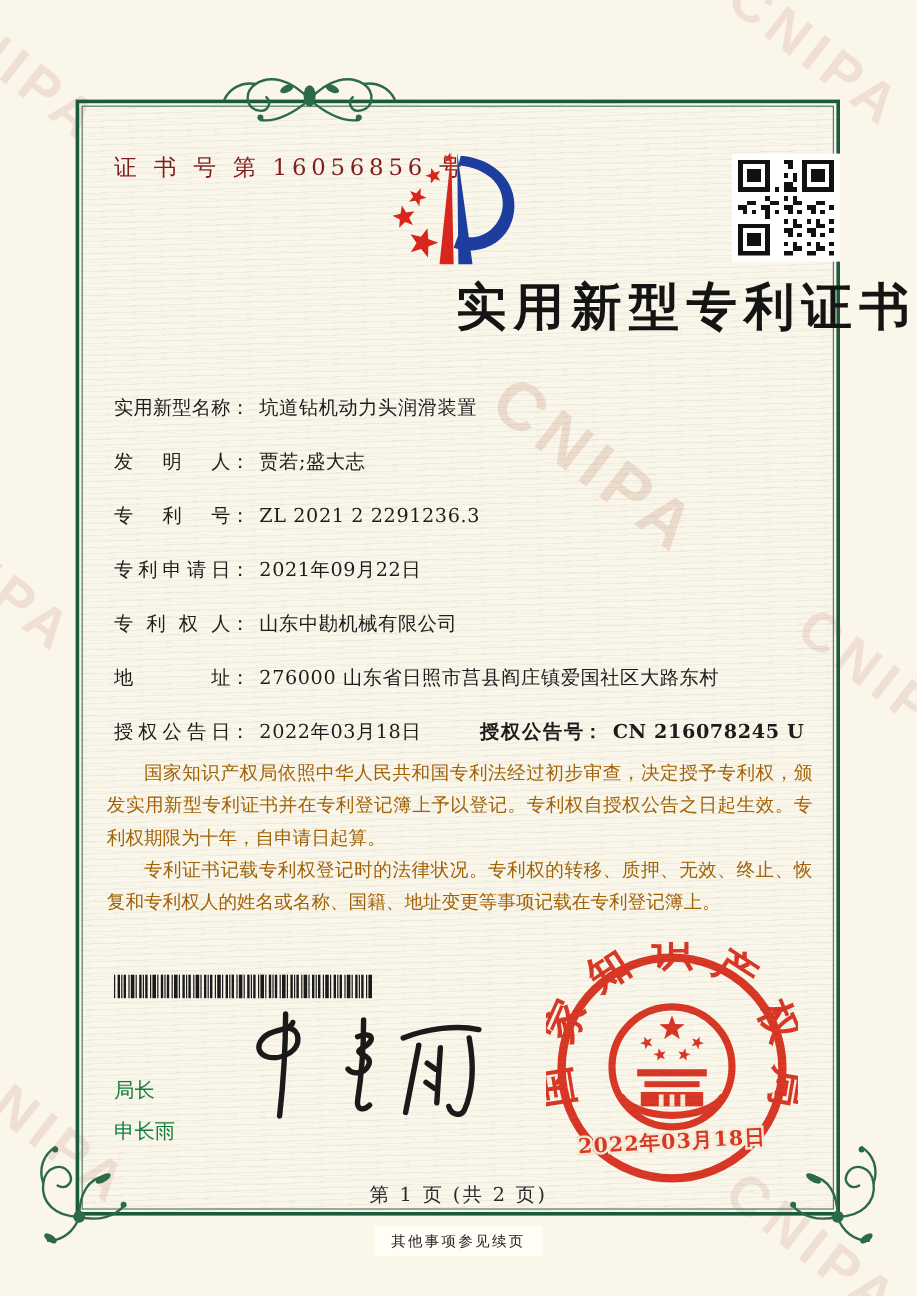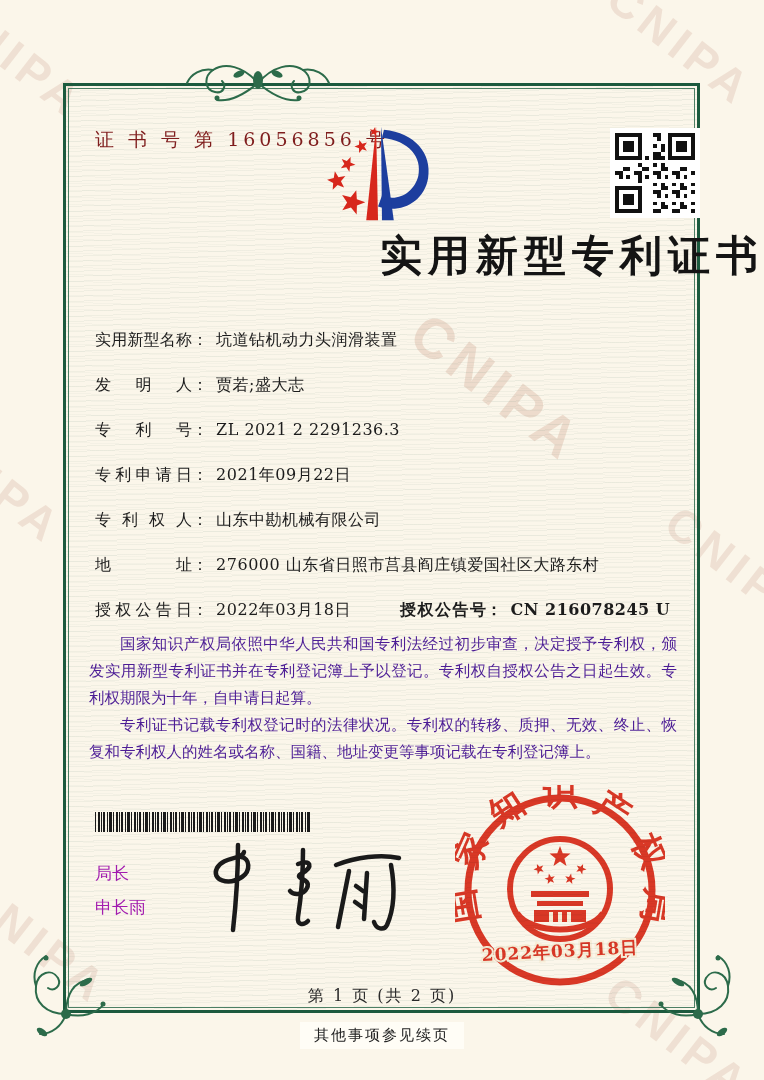--- a/index.html
+++ b/index.html
@@ -26,32 +26,32 @@
   .title{position:absolute;left:0;top:228px;width:764px;text-align:right;
          font-size:42px;font-weight:bold;letter-spacing:6px;color:#141414;}
   .fields{position:absolute;left:95px;top:330px;width:580px;font-size:16px;}
   .frow{height:22px;margin-bottom:23px;white-space:nowrap;}
   .flabel{display:inline-block;width:97px;text-align:justify;text-align-last:justify;vertical-align:top;}
   .fcolon{display:inline-block;vertical-align:top;}
   .fvalue{display:inline-block;margin-left:3px;vertical-align:top;letter-spacing:0.5px;}
   .fgroup2{position:absolute;left:305px;white-space:nowrap;font-weight:bold;}
   .fgroup2 .flabel{width:86px;}
   .paras{position:absolute;left:89px;top:631px;width:588px;font-size:15.5px;line-height:27px;
-         color:#4c1d95;text-align:justify;}
+         color:#a16207;text-align:justify;}
   .paras p{margin:0;text-indent:2em;}
   .barcode{position:absolute;left:95px;top:812px;width:218px;height:20px;}
-  .officer{position:absolute;left:95px;top:862px;font-family:Liberation Sans, sans-serif;
-           font-size:17px;color:#a21caf;}
+  .officer{position:absolute;left:95px;top:897px;font-family:Liberation Sans, sans-serif;
+           font-size:17px;color:#15803d;}
   .officer div{margin-bottom:11px;}
   .sig{position:absolute;left:198px;top:828px;}
   .seal{position:absolute;left:455px;top:785px;mix-blend-mode:multiply;opacity:0.95;}
   .pageinfo{position:absolute;left:0;top:986px;width:764px;text-align:center;font-size:16px;
             letter-spacing:2px;color:#2a2a2a;}
   .continuation{position:absolute;left:0;top:1022px;width:764px;text-align:center;}
-  .continuation span{display:inline-block;background:#fffdf6;padding:4px 14px;font-size:15px;
+  .continuation span{display:inline-block;background:#fffdf6;padding:4px 14px;font-size:12px;
             letter-spacing:2px;color:#222;}
   .green{stroke:#2c6b4a;fill:none;stroke-width:2;stroke-linecap:round;}
   .greenf{fill:#2c6b4a;stroke:none;}
 </style>
 </head>
 <body>
 
 <div class="page">
 
   <span class="wm" style="left:-38px;top:-18px">CNIPA</span>

